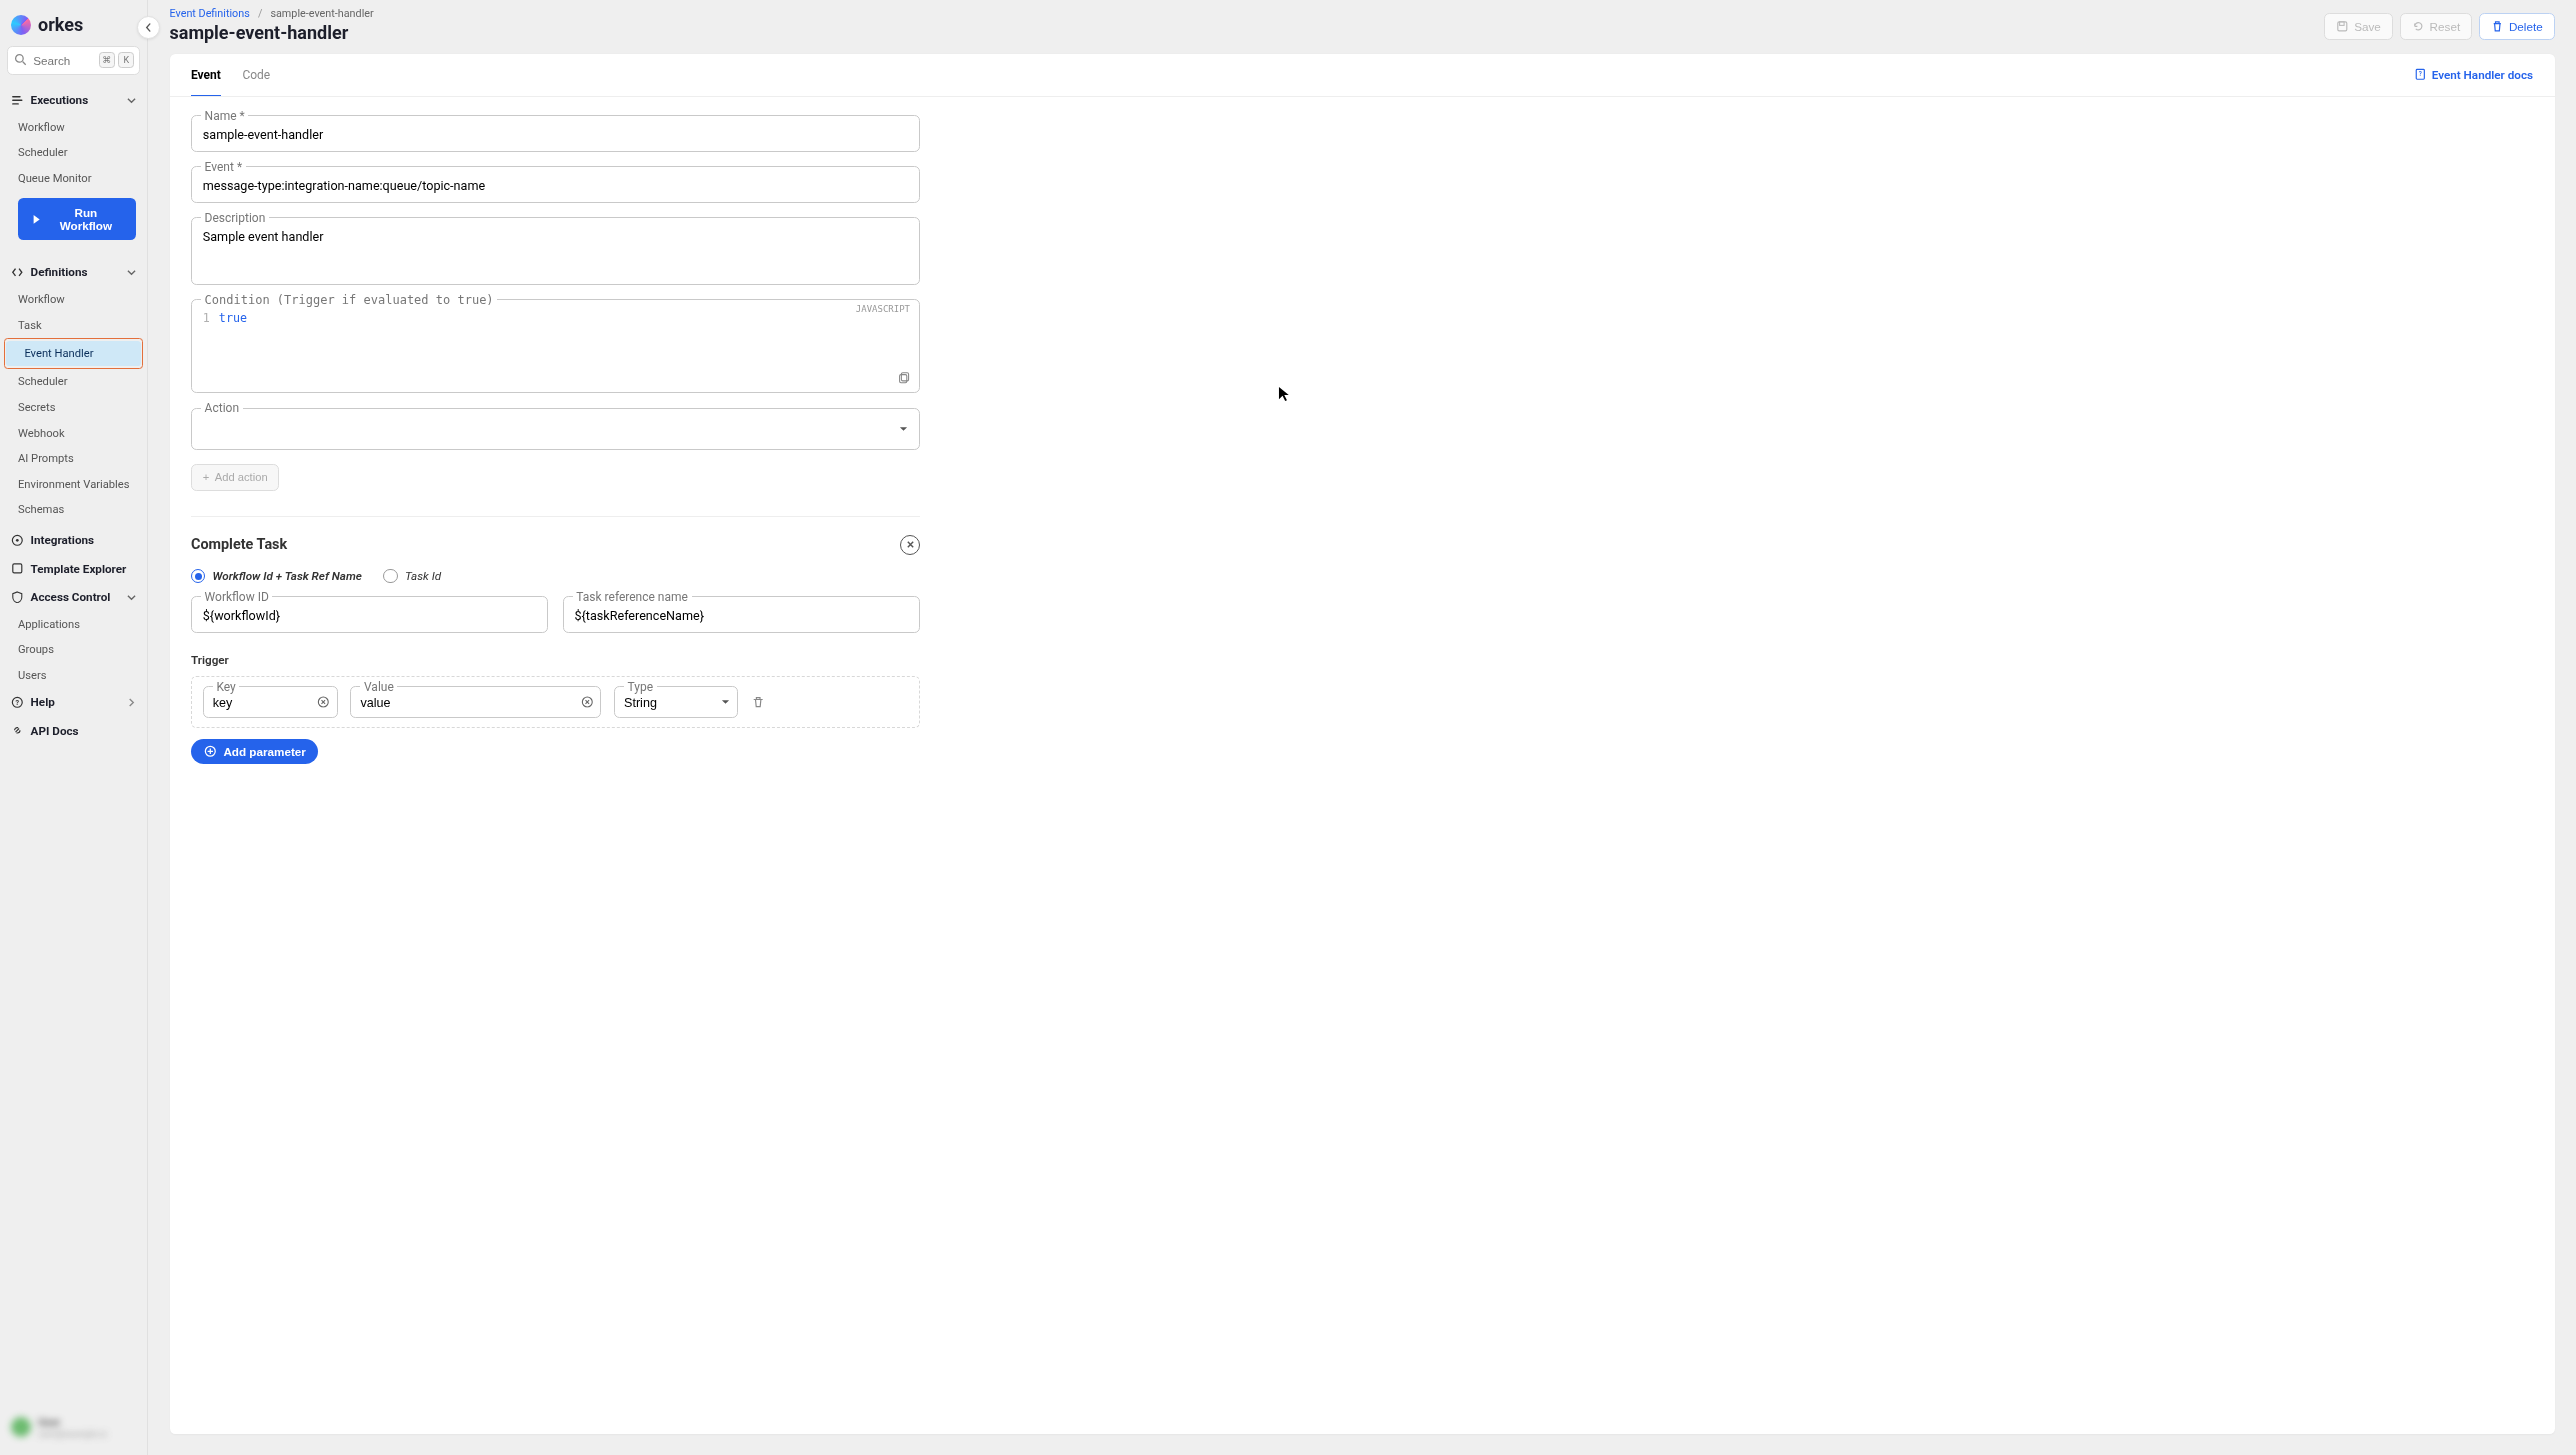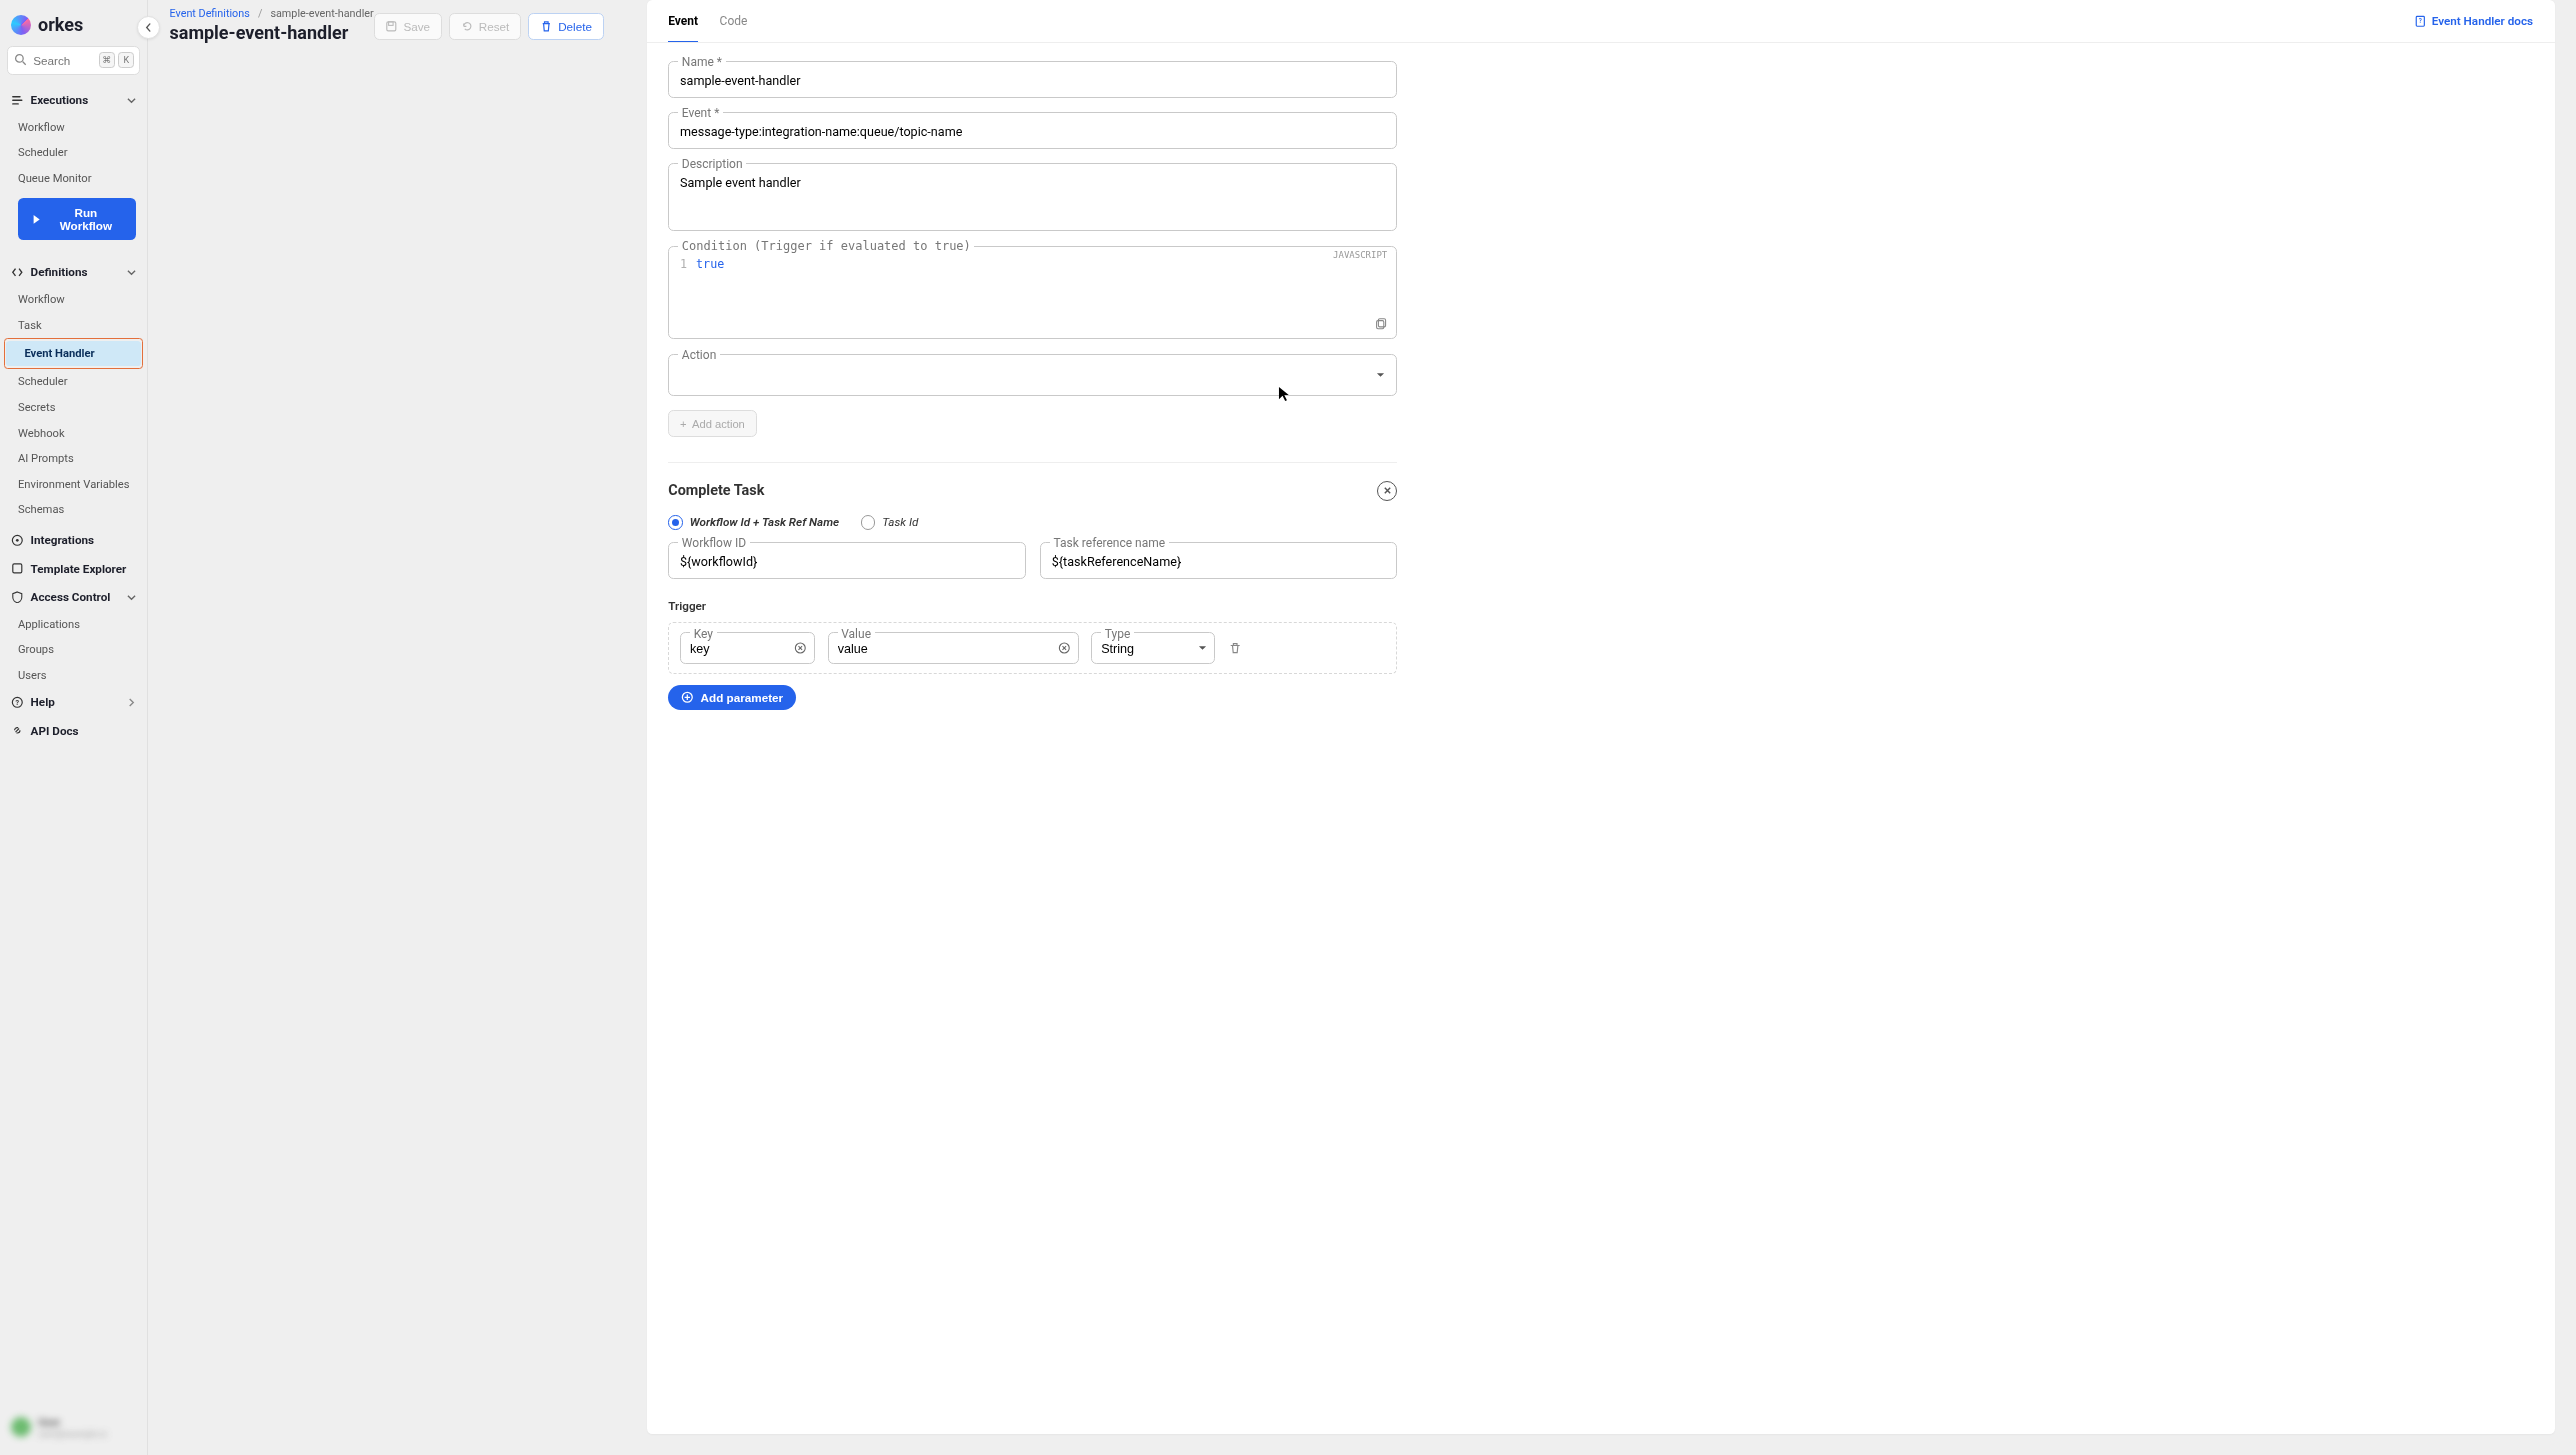--- a/index.html
+++ b/index.html
@@ -50,21 +50,21 @@
     display:flex; align-items:center; padding:7.2px 10.8px; gap:7.2px;
     font-weight:700; color:#1d1f2b; cursor:pointer;
   }
   .nav-header .chev{margin-left:auto; color:#666;}
   .nav-icon{color:#333; display:inline-flex;}
   .nav-item {
     display:flex; align-items:center; padding:6.3px 10.8px 6.3px 18px;
     color:#555; cursor:pointer; font-size:11.2px;
   }
   .nav-item.active {
-    background:#cfe8f7; color:#0a2e5a; font-weight:700;
+    background:#cfe8f7; color:#0a2e5a; font-weight:400;
     border-radius:3.6px; margin:0 5.4px;text-align:right;
   }
   .highlight-box{
     border:1.8px solid #e36f3b; border-radius:3.6px;
     margin:0 3.6px; padding:0;
   }
   .highlight-box .nav-item.active{margin:1.8px;}
   .nav-top-item{
     display:flex; align-items:center; gap:7.2px; padding:7.2px 10.8px;
     font-weight:700; color:#1d1f2b; cursor:pointer;
@@ -78,21 +78,21 @@
   }
   .user-footer{
     margin-top:auto; padding:9px 10.8px; display:flex; align-items:center;gap:7.2px;
     filter:blur(3.6px); opacity:.8;
   }
   .avatar{width:20px;height:20px;border-radius:50%;background:#4caf50;}
   .user-meta{display:flex;flex-direction:column;}
   .user-name{font-size:10.8px;font-weight:600;color:#333;}
   .user-sub{font-size:9px;color:#888;}
   .main {
-    flex:1; display:flex; flex-direction:row; overflow:hidden;
+    flex:1; display:flex; flex-direction:column; overflow:hidden;
   }
   .topbar{
     padding:7.2px 21.5px 10.8px; display:flex; align-items:flex-start;
   }
   .breadcrumb{font-size:10.8px; color:#666; margin-bottom:1.8px;}
   .breadcrumb a{color:#2563eb; text-decoration:none;}
   .page-title{font-size:18px; font-weight:700; color:#1d1f2b;}
   .top-actions{margin-left:auto; display:flex; gap:7.2px; padding-top:5.4px;}
   .btn{
     border:0.9px solid #ccc; background:#fff; border-radius:5.4px;

